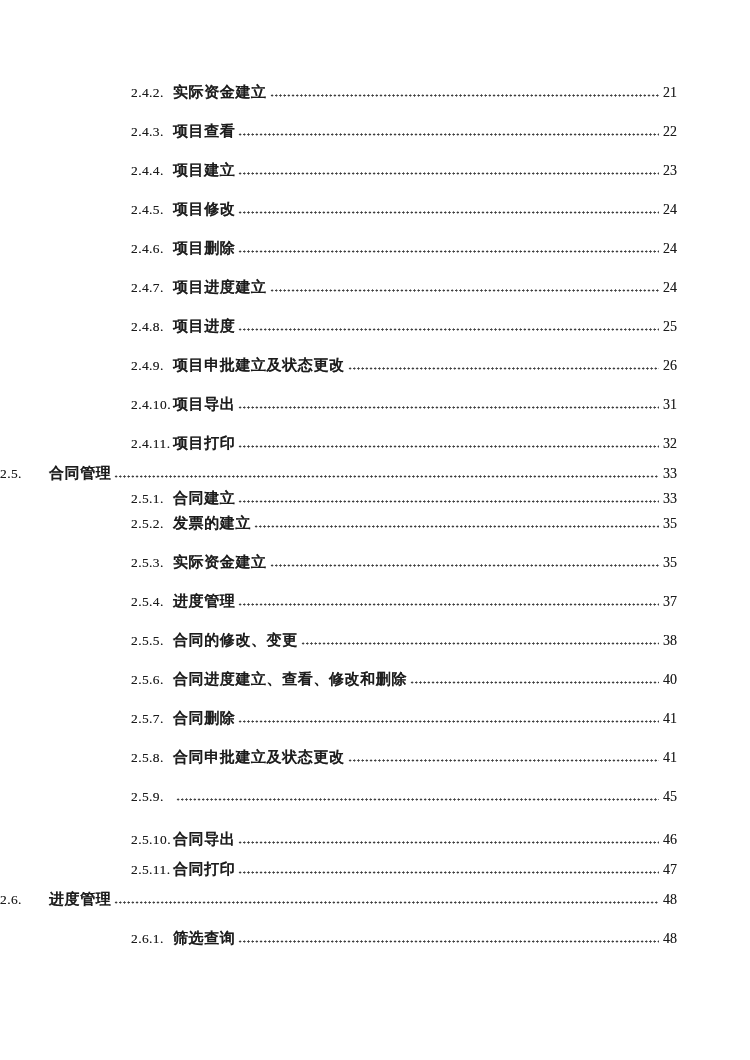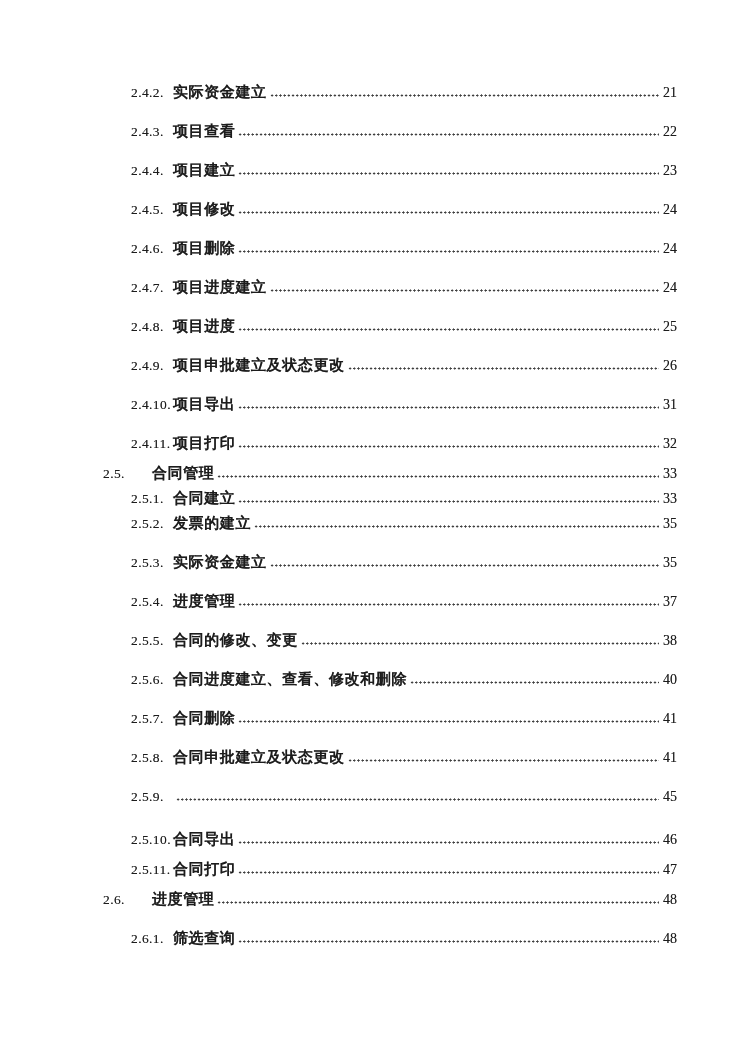--- a/index.html
+++ b/index.html
@@ -17,21 +17,21 @@
     padding: 84px 73px 0 0;
     overflow: hidden;
   }
   .toc-row {
     display: flex;
     align-items: baseline;
     line-height: 17px;
     white-space: nowrap;
   }
   .toc-row.level-3 { padding-left: 131px; }
-  .toc-row.level-2 { padding-left: 103px; }
+  .toc-row.level-2 { }
   .level-3 .num { min-width: 42px; }
   .level-2 .num { min-width: 49px; }
   .num {
     font-size: 13.5px;
     letter-spacing: 0.4px;
     white-space: pre;
     text-shadow: 0 0 0.4px rgba(40,40,40,0.55);
   }
   .title {
     font-size: 15px;

